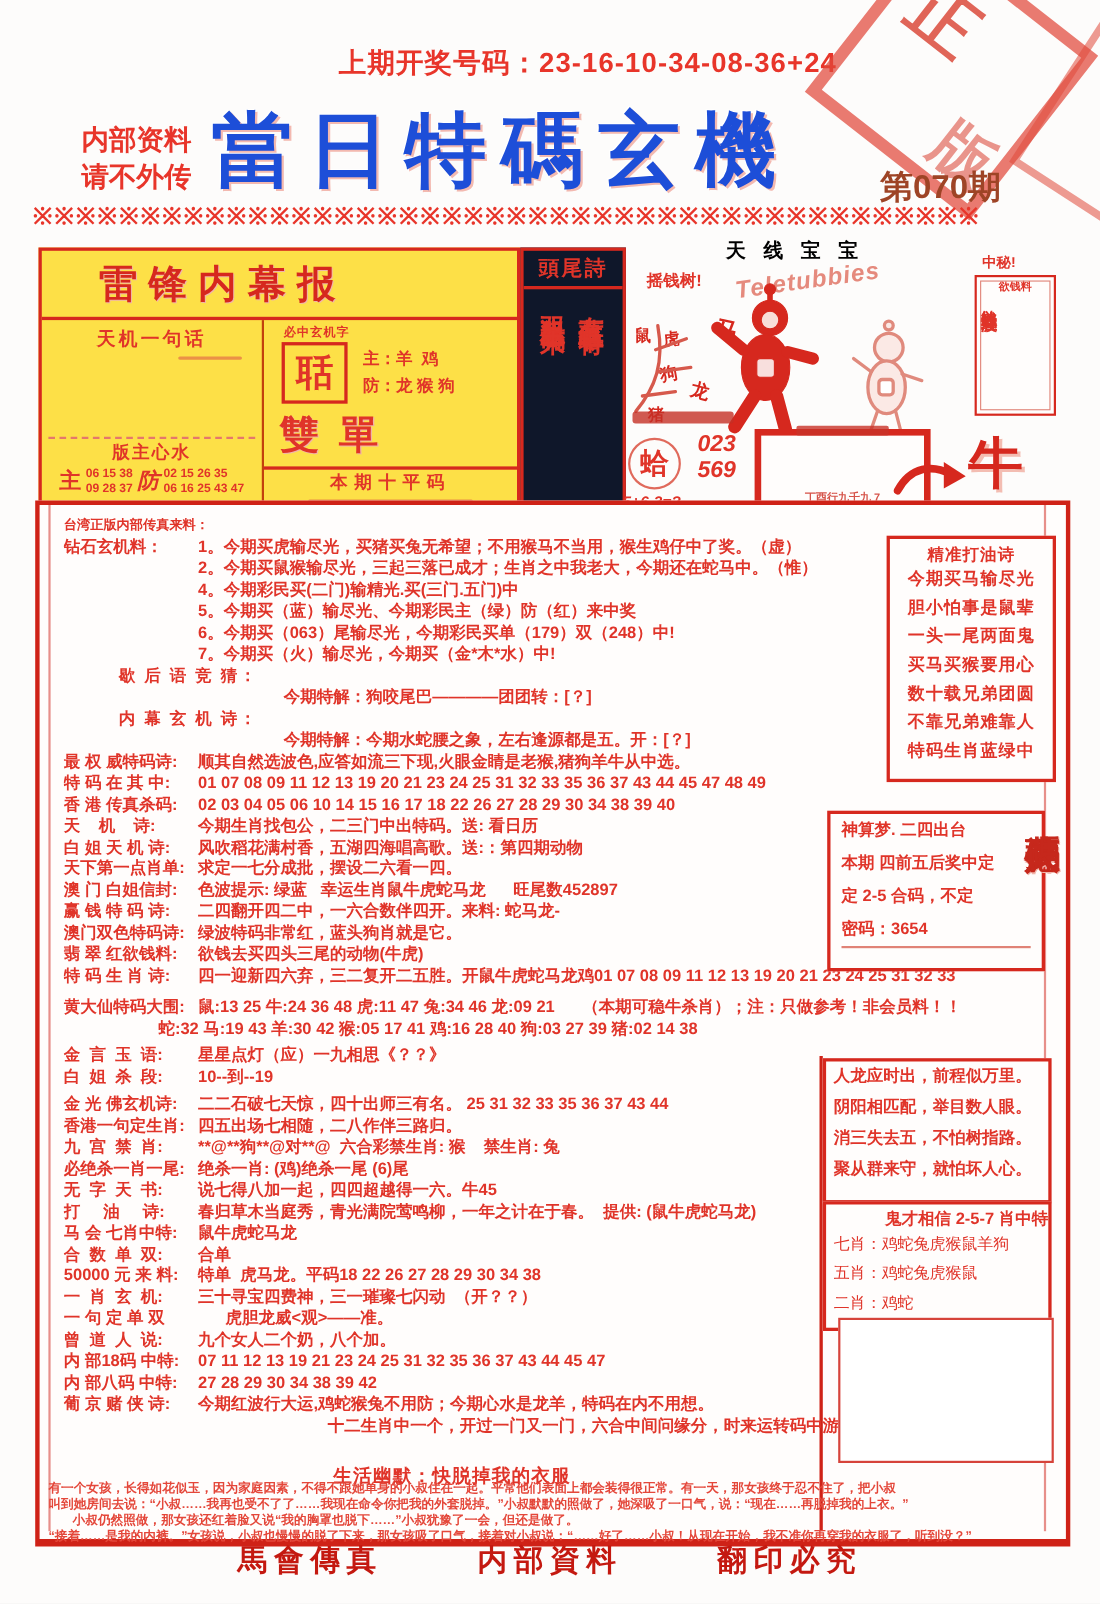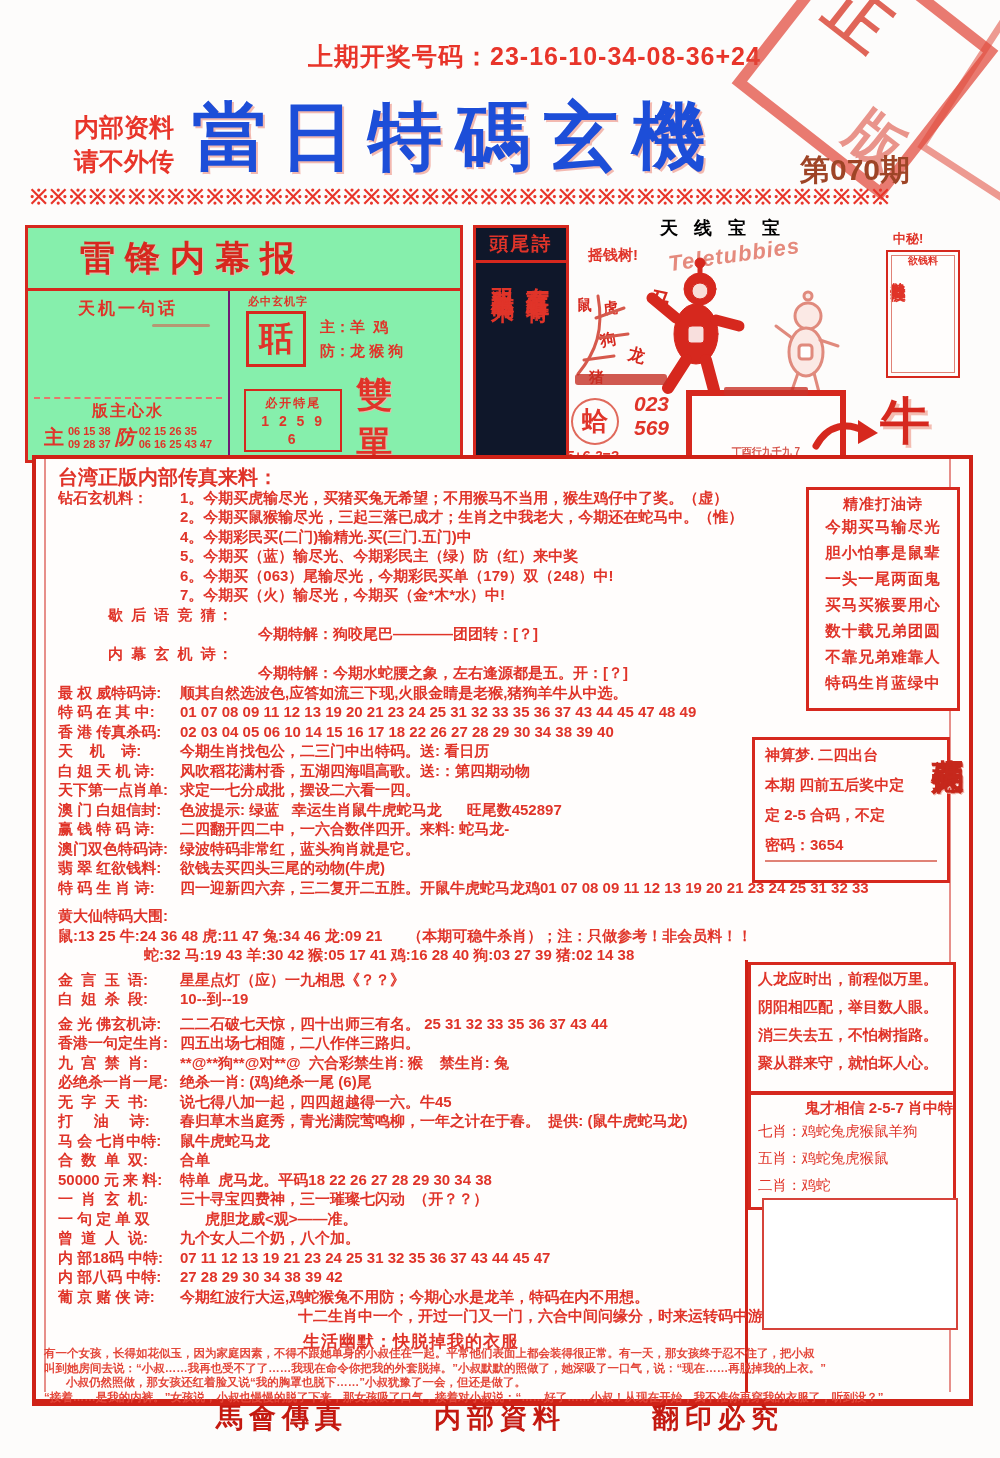--- a/index.html
+++ b/index.html
@@ -15,26 +15,26 @@
   .issue{left:800px;top:150px;font-size:30px;font-weight:bold;color:#9e4426;}
   .stamp{left:770px;top:-28px;width:168px;height:168px;border:11px solid rgba(224,72,58,.72);
          transform:rotate(38deg);}
   .stamp .s1{position:absolute;left:18px;top:8px;font-size:62px;font-weight:bold;color:rgba(216,62,48,.8);}
   .stamp .s2{position:absolute;right:2px;bottom:-6px;font-size:56px;font-weight:bold;color:rgba(216,62,48,.55);}
   .stamp2{left:952px;top:30px;width:110px;height:150px;border:7px solid rgba(224,72,58,.55);transform:rotate(33deg);}
   .divider{left:30px;top:182px;width:936px;font-size:21px;font-weight:bold;color:#e8352a;
            letter-spacing:2px;overflow:hidden;white-space:nowrap;}
 
   
-  .lf-box{left:25px;top:225px;width:432px;height:232px;border:3px solid #d6281e;background:#86efac;}
+  .lf-box{left:35px;top:225px;width:432px;height:232px;border:3px solid #d6281e;background:#fde047;}
   .lf-head{height:60px;border-bottom:3px solid #d6281e;display:flex;align-items:center;}
   .lf-title{font-size:35px;font-weight:bold;color:#d6281e;letter-spacing:10px;padding-left:52px;
             text-shadow:1px 1px 0 #f0b4aa;}
   .lf-body{display:flex;height:166px;}
-  .lf-left{width:200px;border-right:2px solid #701a75;display:flex;flex-direction:column;}
+  .lf-left{width:200px;border-right:2px solid #c2410c;display:flex;flex-direction:column;}
   .lf-right{flex:1;display:flex;flex-direction:column;}
   .tianji{font-size:17px;font-weight:bold;text-align:center;margin-top:6px;letter-spacing:3px;}
   .bl{background:rgba(220,80,70,.55);height:3px;border-radius:2px;}
   .wavy{border-top:2px dashed #e5776b;margin:4px 6px 2px;}
   .banzhu{font-size:16px;font-weight:bold;text-align:center;letter-spacing:2px;}
   .zhufang{display:flex;align-items:center;justify-content:center;gap:4px;font-weight:bold;margin-top:2px;}
   .zf-ch{font-size:20px;}
   .zf-col{font-size:11px;line-height:13px;white-space:pre;}
   .mizi-label{font-size:11px;font-weight:bold;margin:3px 0 0 18px;letter-spacing:1px;}
   .mizi-row{display:flex;align-items:center;gap:14px;margin:2px 0 0 16px;}
@@ -90,26 +90,26 @@
            margin-top:2px;letter-spacing:1px;}
 
   
   .main-box{left:32px;top:455px;width:933px;height:940px;border:4px solid #cf2217;border-bottom-width:7px;
             background:#fffdfc;}
   .innerline{width:2px;background:rgba(207,34,23,.5);}
   .content{left:46px;top:468px;width:906px;}
   .line{display:flex;align-items:baseline;padding-left:12px;white-space:pre;
         font-size:15px;line-height:19.5px;font-weight:bold;color:#e03429;}
   .line .lbl{flex:none;width:122px;white-space:pre;overflow:hidden;}
-  .hd{font-size:20px;}
+  .hd{font-size:12px;}
   .hd2{padding-left:62px;letter-spacing:2px;}
   .ind2{padding-left:212px;}
   .ind3{padding-left:252px;}
   .indl{padding-left:98px;}
-  .gt{margin-top:9px;flex-direction:column;}
+  .gt{margin-top:9px;}
   .gts{margin-top:5px;}
   .humor{text-align:center;font-size:17px;font-weight:bold;margin:8px 0 6px;letter-spacing:1px;}
   .story{padding:0 10px 0 8px;}
   .story-line{font-size:11.5px;line-height:14.5px;font-weight:bold;color:#e4473a;white-space:pre-wrap;}
   .story-line.si{padding-left:22px;}
 
   
   .rb{border:3px solid #d6281e;background:#fffdfc;}
   .dayou{left:806px;top:487px;width:148px;height:218px;text-align:center;}
   .dayou .ti{font-size:15px;font-weight:bold;margin-top:5px;letter-spacing:1px;}
@@ -169,24 +169,20 @@
         </div>
         <div style="height:6px"></div>
       </div>
       <div class="lf-right">
         <div class="mizi-label">必中玄机字</div>
         <div class="mizi-row">
           <span class="mizi-char">聒</span>
           <span class="zf-lines"><span>主：羊  鸡</span><br><span>防：龙 猴 狗</span></span>
         </div>
         <div class="tewei-row">
-          <span class="tewei-box">
-            <span class="t1">必开特尾</span><br>
-            <span class="t2">1 2 5 9 6</span>
-          </span>
           <span class="shuangdan"><span>雙</span><span>單</span></span>
         </div>
         <div class="pingma">
           <div class="p1">本期十平码</div>
           <div class="bl" style="width:150px;margin:4px auto 0;"></div>
           <div class="bl" style="width:110px;margin:4px auto 0;"></div>
         </div>
       </div>
     </div>
   </div>

